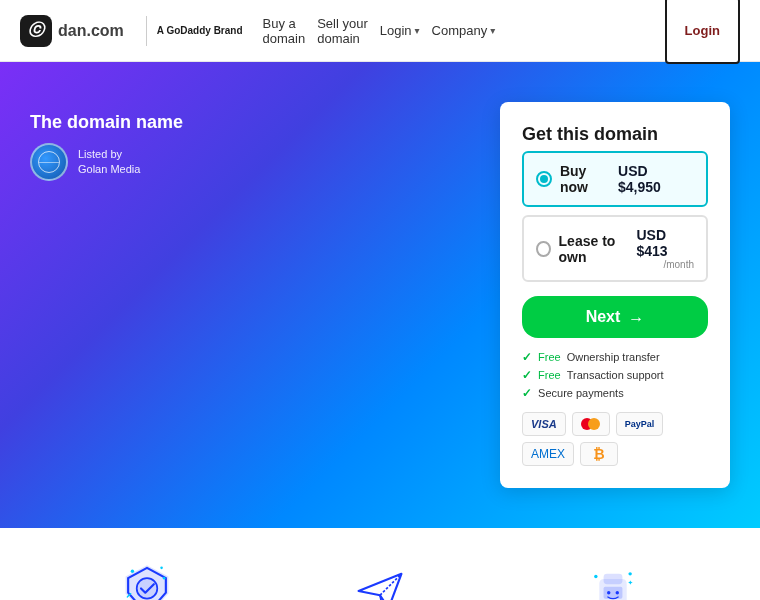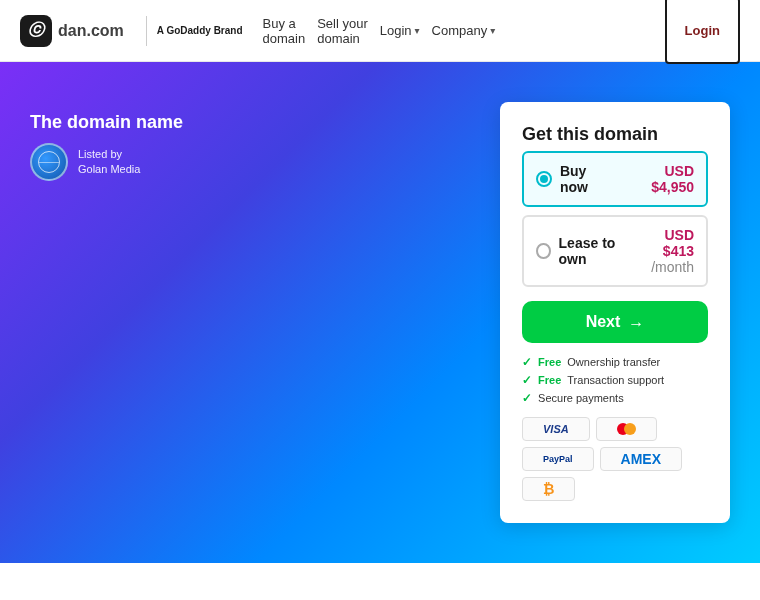--- a/index.html
+++ b/index.html
@@ -36,33 +36,33 @@
     .card-title { font-size: 18px; font-weight: 700; color: #1a1a1a; margin-bottom: 6px; }
     .card-desc { font-size: 11px; color: #555; margin-bottom: 16px; line-height: 1.4; }
 
     .option-row { display: flex; align-items: center; justify-content: space-between; padding: 10px 12px; border-radius: 6px; margin-bottom: 8px; border: 2px solid #e0e0e0; cursor: pointer; }
     .option-row.selected { border-color: #00bbcc; background: #f0fdff; }
     .option-left { display: flex; align-items: center; gap: 8px; }
     .radio-outer { width: 16px; height: 16px; border-radius: 50%; border: 2px solid #00bbcc; display: flex; align-items: center; justify-content: center; }
     .radio-inner { width: 8px; height: 8px; border-radius: 50%; background: #00bbcc; }
     .radio-empty { width: 16px; height: 16px; border-radius: 50%; border: 2px solid #aaa; }
     .option-label { font-size: 14px; font-weight: 600; color: #1a1a1a; }
-    .option-price { font-size: 14px; font-weight: 700; color: #be185d; text-align: right; }
-    .option-price-month { font-size: 14px; color: #888; text-align: right; }
-
-    .next-btn { width: 100%; background: #00cc44; color: #fff; border: none; border-radius: 10px; padding: 12px; font-size: 16px; font-weight: 700; cursor: pointer; display: flex; align-items: center; justify-content: center; gap: 8px; margin: 14px 0 12px 0; }
+    .option-price { font-size: 14px; font-weight: 700; color: #0f172a; }
+    .option-price-month { font-size: 10px; color: #888; text-align: right; }
+
+    .next-btn { width: 100%; background: #00cc44; color: #fff; border: none; border-radius: 16px; padding: 12px; font-size: 16px; font-weight: 700; cursor: pointer; display: flex; align-items: center; justify-content: center; gap: 8px; margin: 14px 0 12px 0; }
     .arrow { font-size: 16px; }
 
     .features { margin-bottom: 12px; }
     .feature-item { display: flex; align-items: center; gap: 6px; font-size: 11px; color: #333; margin-bottom: 4px; }
     .check-green { color: #00bb44; font-weight: 700; font-size: 12px; }
-    .feat-free { color: #00bb44; font-weight: 700; }
+    .feat-free { color: #00bb44; font-weight: 400; }
 
     .payment-icons { display: flex; align-items: center; gap: 6px; flex-wrap: wrap; }
-    .pay-icon { border: 1px solid #ddd; border-radius: 4px; padding: 3px 20px; font-size: 9px; font-weight: 700; color: #555; background: #fafafa; height: 24px; display: flex; align-items: center; justify-content: center; min-width: 38px; }
+    .pay-icon { border: 1px solid #ddd; border-radius: 4px; padding: 3px 8px; font-size: 9px; font-weight: 700; color: #555; background: #fafafa; height: 24px; display: flex; align-items: center; justify-content: center; min-width: 38px; }
     .pay-visa { color: #1a3a8a; font-style: italic; font-size: 11px; }
     .pay-mc { display: flex; }
     .mc-red { width: 12px; height: 12px; border-radius: 50%; background: #eb001b; }
     .mc-yellow { width: 12px; height: 12px; border-radius: 50%; background: #f79e1b; margin-left: -5px; }
     .pay-pp { color: #003087; font-size: 9px; }
     .pay-bitcoin { color: #f7931a; font-size: 14px; }
 
     
     .features-section { background: #fff; padding: 28px 30px; }
     .features-row { display: flex; gap: 0; justify-content: space-between; margin-bottom: 28px; border-bottom: 1px solid #eee; padding-bottom: 28px; }
@@ -171,21 +171,21 @@
 
     <div class="payment-icons">
       <div class="pay-icon pay-visa">VISA</div>
       <div class="pay-icon">
         <div class="pay-mc">
           <div class="mc-red"></div>
           <div class="mc-yellow"></div>
         </div>
       </div>
       <div class="pay-icon pay-pp">PayPal</div>
-      <div class="pay-icon" style="font-size:14px;color:#016fd0;font-weight:700;">AMEX</div>
+      <div class="pay-icon" style="font-size:12px;color:#016fd0;font-weight:400;">AMEX</div>
       <div class="pay-icon pay-bitcoin">₿</div>
     </div>
   </div>
 </section>
 
 <section class="features-section">
   <div class="features-row">
 
     <div class="feature-col">
       <div class="feature-icon-wrap">

